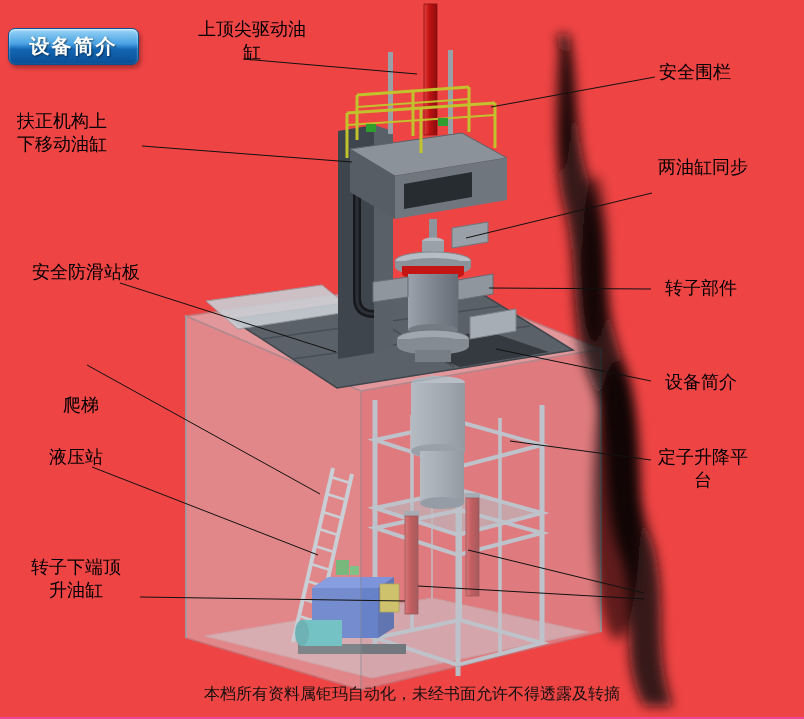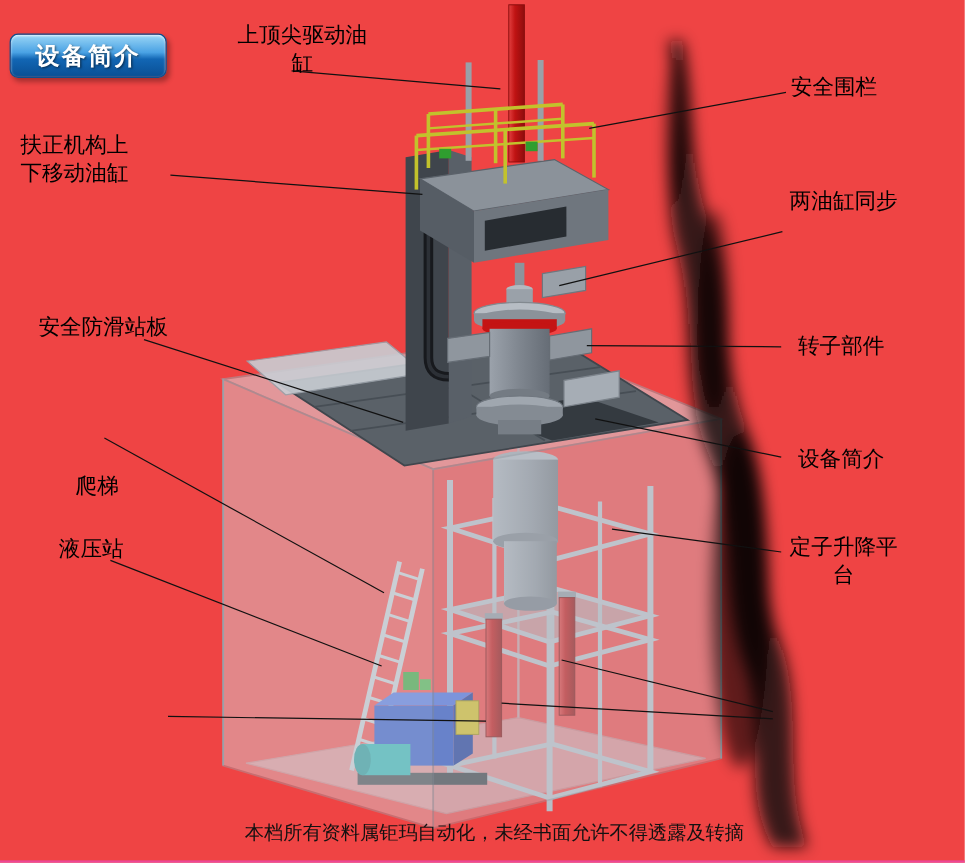--- a/index.html
+++ b/index.html
@@ -233,15 +233,16 @@
   <div class="lbl l-top">上顶尖驱动油缸</div>
   <div class="lbl l-fence">安全围栏</div>
   <div class="lbl l-cent">扶正机构上下移动油缸</div>
   <div class="lbl l-rotormech">两油缸同步</div>
   <div class="lbl l-antislip">安全防滑站板</div>
   <div class="lbl l-rotorpart">转子部件</div>
   <div class="lbl l-ladder">爬梯</div>
   <div class="lbl l-statorpart">设备简介</div>
   <div class="lbl l-hydraulic">液压站</div>
   <div class="lbl l-statorplat">定子升降平台</div>
+  <div class="lbl l-jack">转子下端顶升油缸</div>
 
   <div class="footer">本档所有资料属钜玛自动化，未经书面允许不得透露及转摘</div>
 </div>
 
 </body></html>

